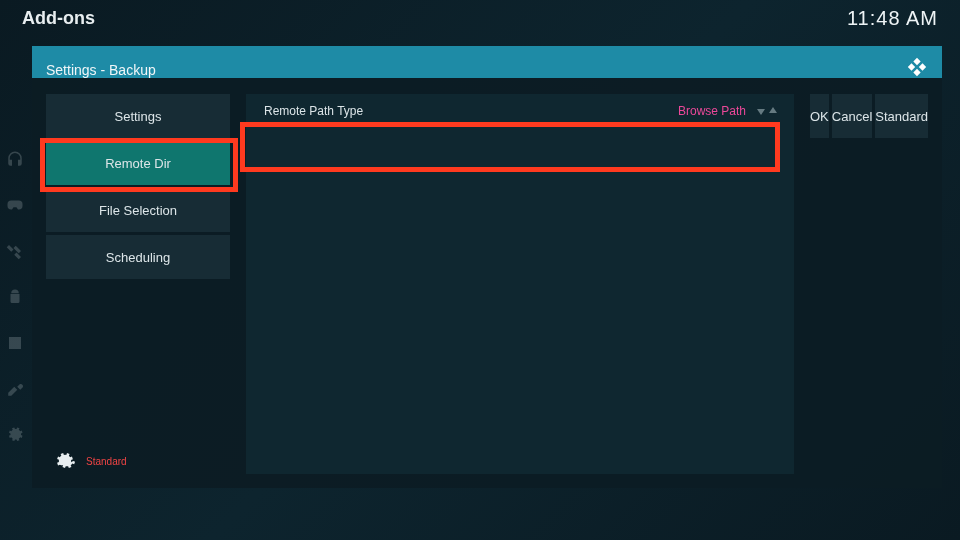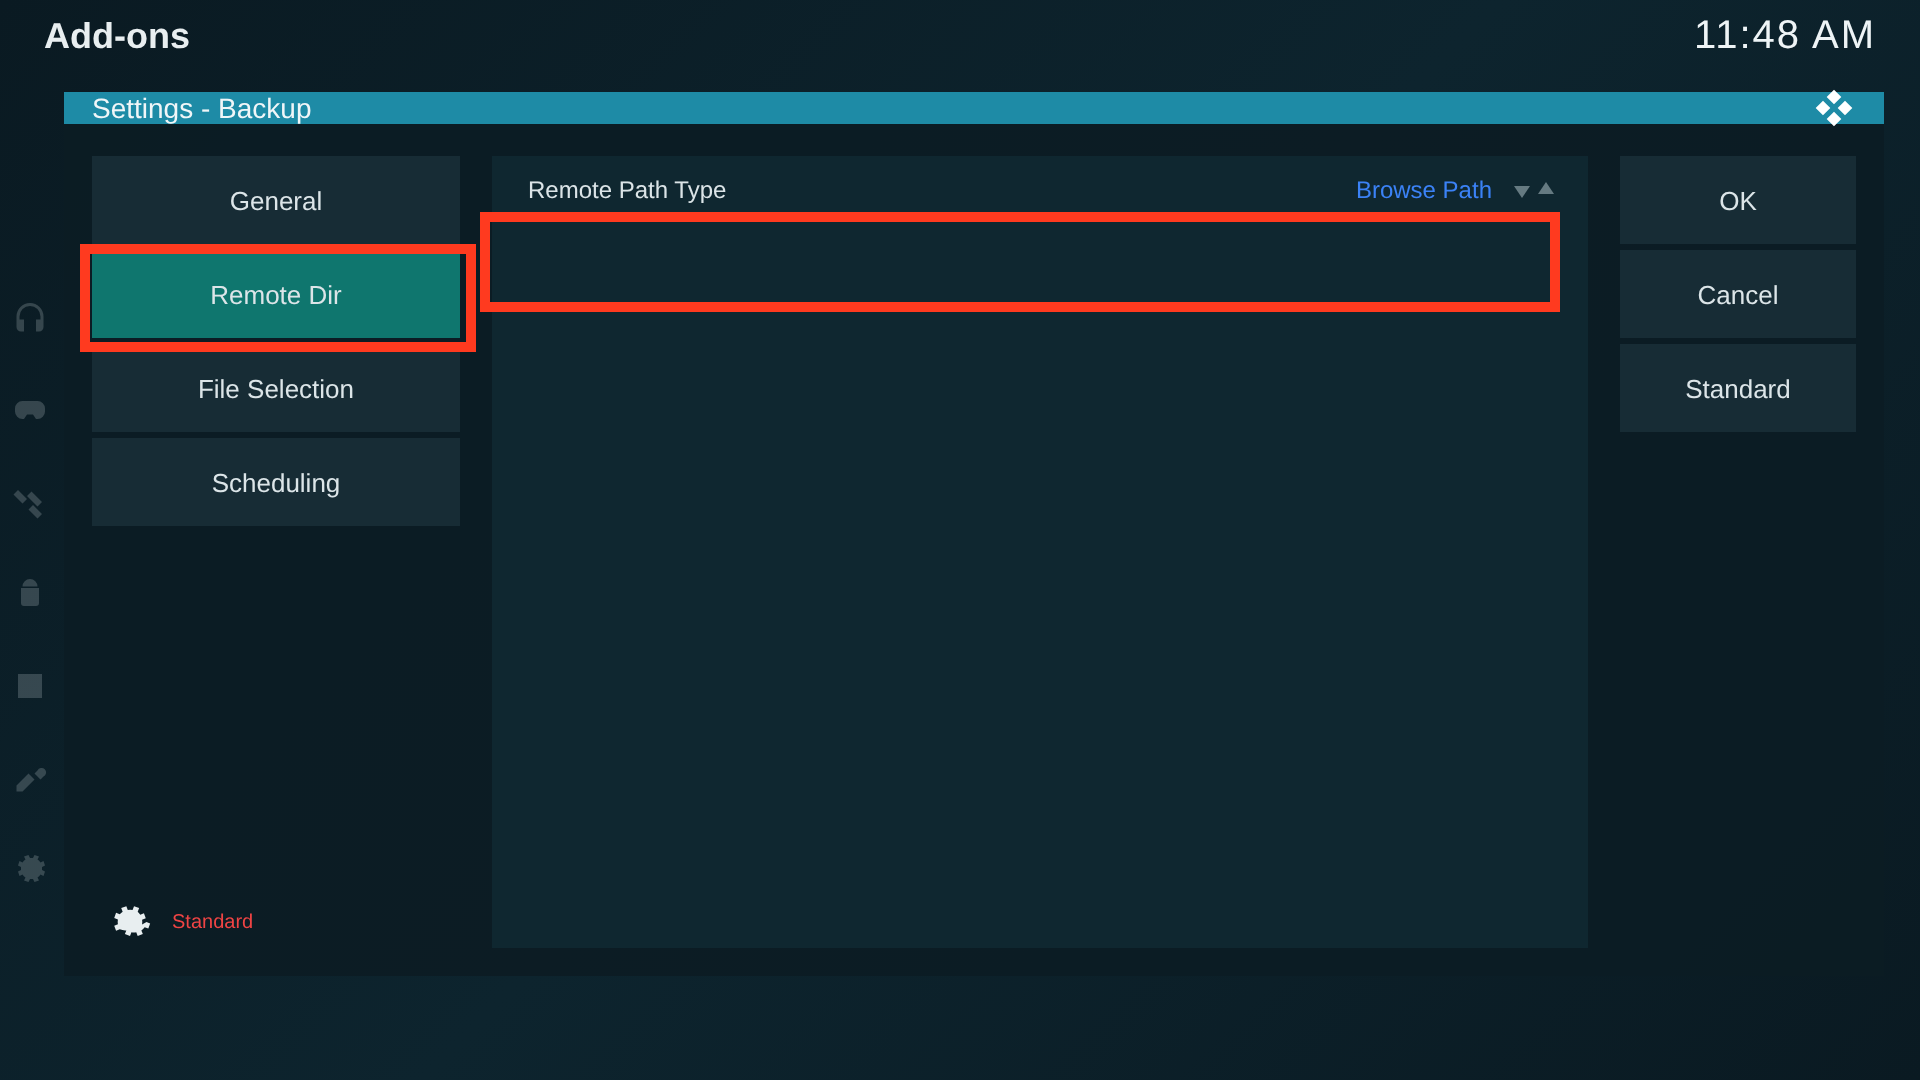--- a/index.html
+++ b/index.html
@@ -7,48 +7,48 @@
   body { background: linear-gradient(135deg, #0a1a22 0%, #0d242e 50%, #0a1a22 100%); color: #dce5e8; position: relative; }
 
   .topbar { position: absolute; top: 0; left: 0; right: 0; height: 36px; display: flex; align-items: center; justify-content: space-between; padding: 0 22px; }
   .topbar .title { font-size: 18px; font-weight: 700; color: #e8eef0; }
   .topbar .clock { font-size: 20px; font-weight: 400; color: #eef4f6; letter-spacing: 1px; }
 
   .sideicons { position: absolute; left: 0; top: 150px; width: 30px; display: flex; flex-direction: column; gap: 28px; align-items: center; }
   .sideicons .sicon { width: 18px; height: 18px; opacity: 0.22; fill: #cfd9dc; }
 
   .dialog { position: absolute; left: 32px; top: 46px; right: 18px; bottom: 52px; background: rgba(12, 28, 36, 0.92); display: flex; flex-direction: column; }
-  .dialog-header { height: 16px; background: #1e8ba6; display: flex; align-items: center; justify-content: space-between; padding: 0 14px; }
+  .dialog-header { height: 32px; background: #1e8ba6; display: flex; align-items: flex-end; justify-content: space-between; padding: 0 14px; }
   .dialog-header .dtitle { font-size: 14px; color: #f0f6f8; }
   .dialog-header .logo { width: 22px; height: 22px; fill: #ffffff; }
 
   .dialog-body { flex: 1; display: flex; gap: 16px; padding: 16px 14px 14px 14px; }
 
   .catcol { width: 184px; display: flex; flex-direction: column; position: relative; }
   .catbtn { height: 44px; background: #172c35; color: #dce5e8; border: none; font-size: 13px; display: flex; align-items: center; justify-content: center; margin-bottom: 3px; position: relative; }
   .catbtn.active { background: #0f766e; }
   .catcol .spacer { flex: 1; }
   .level { display: flex; align-items: center; gap: 10px; padding: 6px 8px 2px 8px; }
   .level .gear { width: 22px; height: 22px; fill: #e8eef0; }
   .level span { font-size: 10px; color: #ef4444; }
 
   .hl { position: absolute; border: 5px solid #ff3a1f; pointer-events: none; }
   .hl1 { left: -6px; width: 198px; top: 44px; height: 54px; }
   .hl2 { left: -6px; width: 540px; top: 28px; height: 50px; }
 
   .mainpanel { flex: 1; background: #0f2730; display: flex; flex-direction: column; padding: 0; position: relative; }
   .row { height: 34px; display: flex; align-items: center; justify-content: space-between; padding: 0 16px 0 18px; font-size: 12px; }
   .row .lbl { color: #dbe4e7; }
-  .row .val { color: #3b82f6; display: flex; align-items: center; gap: 10px; }
+  .row .val { color: #ec4899; display: flex; align-items: center; gap: 10px; }
   .arrows { display: flex; flex-direction: row; gap: 2px; opacity: 0.6; }
   .arrows svg { width: 10px; height: 10px; fill: #9fb2b8; }
   .row.highlight { background: #1e8ba6; height: 38px; }
   .row.highlight .lbl { color: #eaf6fa; }
 
-  .rightcol { width: 118px; display: flex; flex-direction: column; gap: 3px; }
+  .rightcol { width: 118px; display: flex; flex-direction: row; gap: 3px; justify-content: space-between; }
   .rbtn { height: 44px; background: #172c35; color: #dce5e8; border: none; font-size: 13px; display: flex; align-items: center; justify-content: center; }
 </style>
 </head>
 <body>
 
 <div class="topbar">
   <div class="title">Add-ons</div>
   <div class="clock">11:48 AM</div>
 </div>
 
@@ -81,21 +81,21 @@
     <div class="dtitle">Settings - Backup</div>
     <svg class="logo" viewBox="0 0 24 24">
         <path d="M12 2l4 4-4 4-4-4zM2 12l4-4 4 4-4 4zm20 0l-4 4-4-4 4-4zM12 22l-4-4 4-4 4 4z"></path>
       </svg>
   </div>
 
   <div class="dialog-body">
 
     <div class="catcol">
       <button class="catbtn">
-          <span>General</span>
+          <span>Settings</span>
         </button>
       <button class="catbtn active">
           <span>Remote Dir</span>
         </button>
       <button class="catbtn">
           <span>File Selection</span>
         </button>
       <button class="catbtn">
           <span>Scheduling</span>
         </button>

